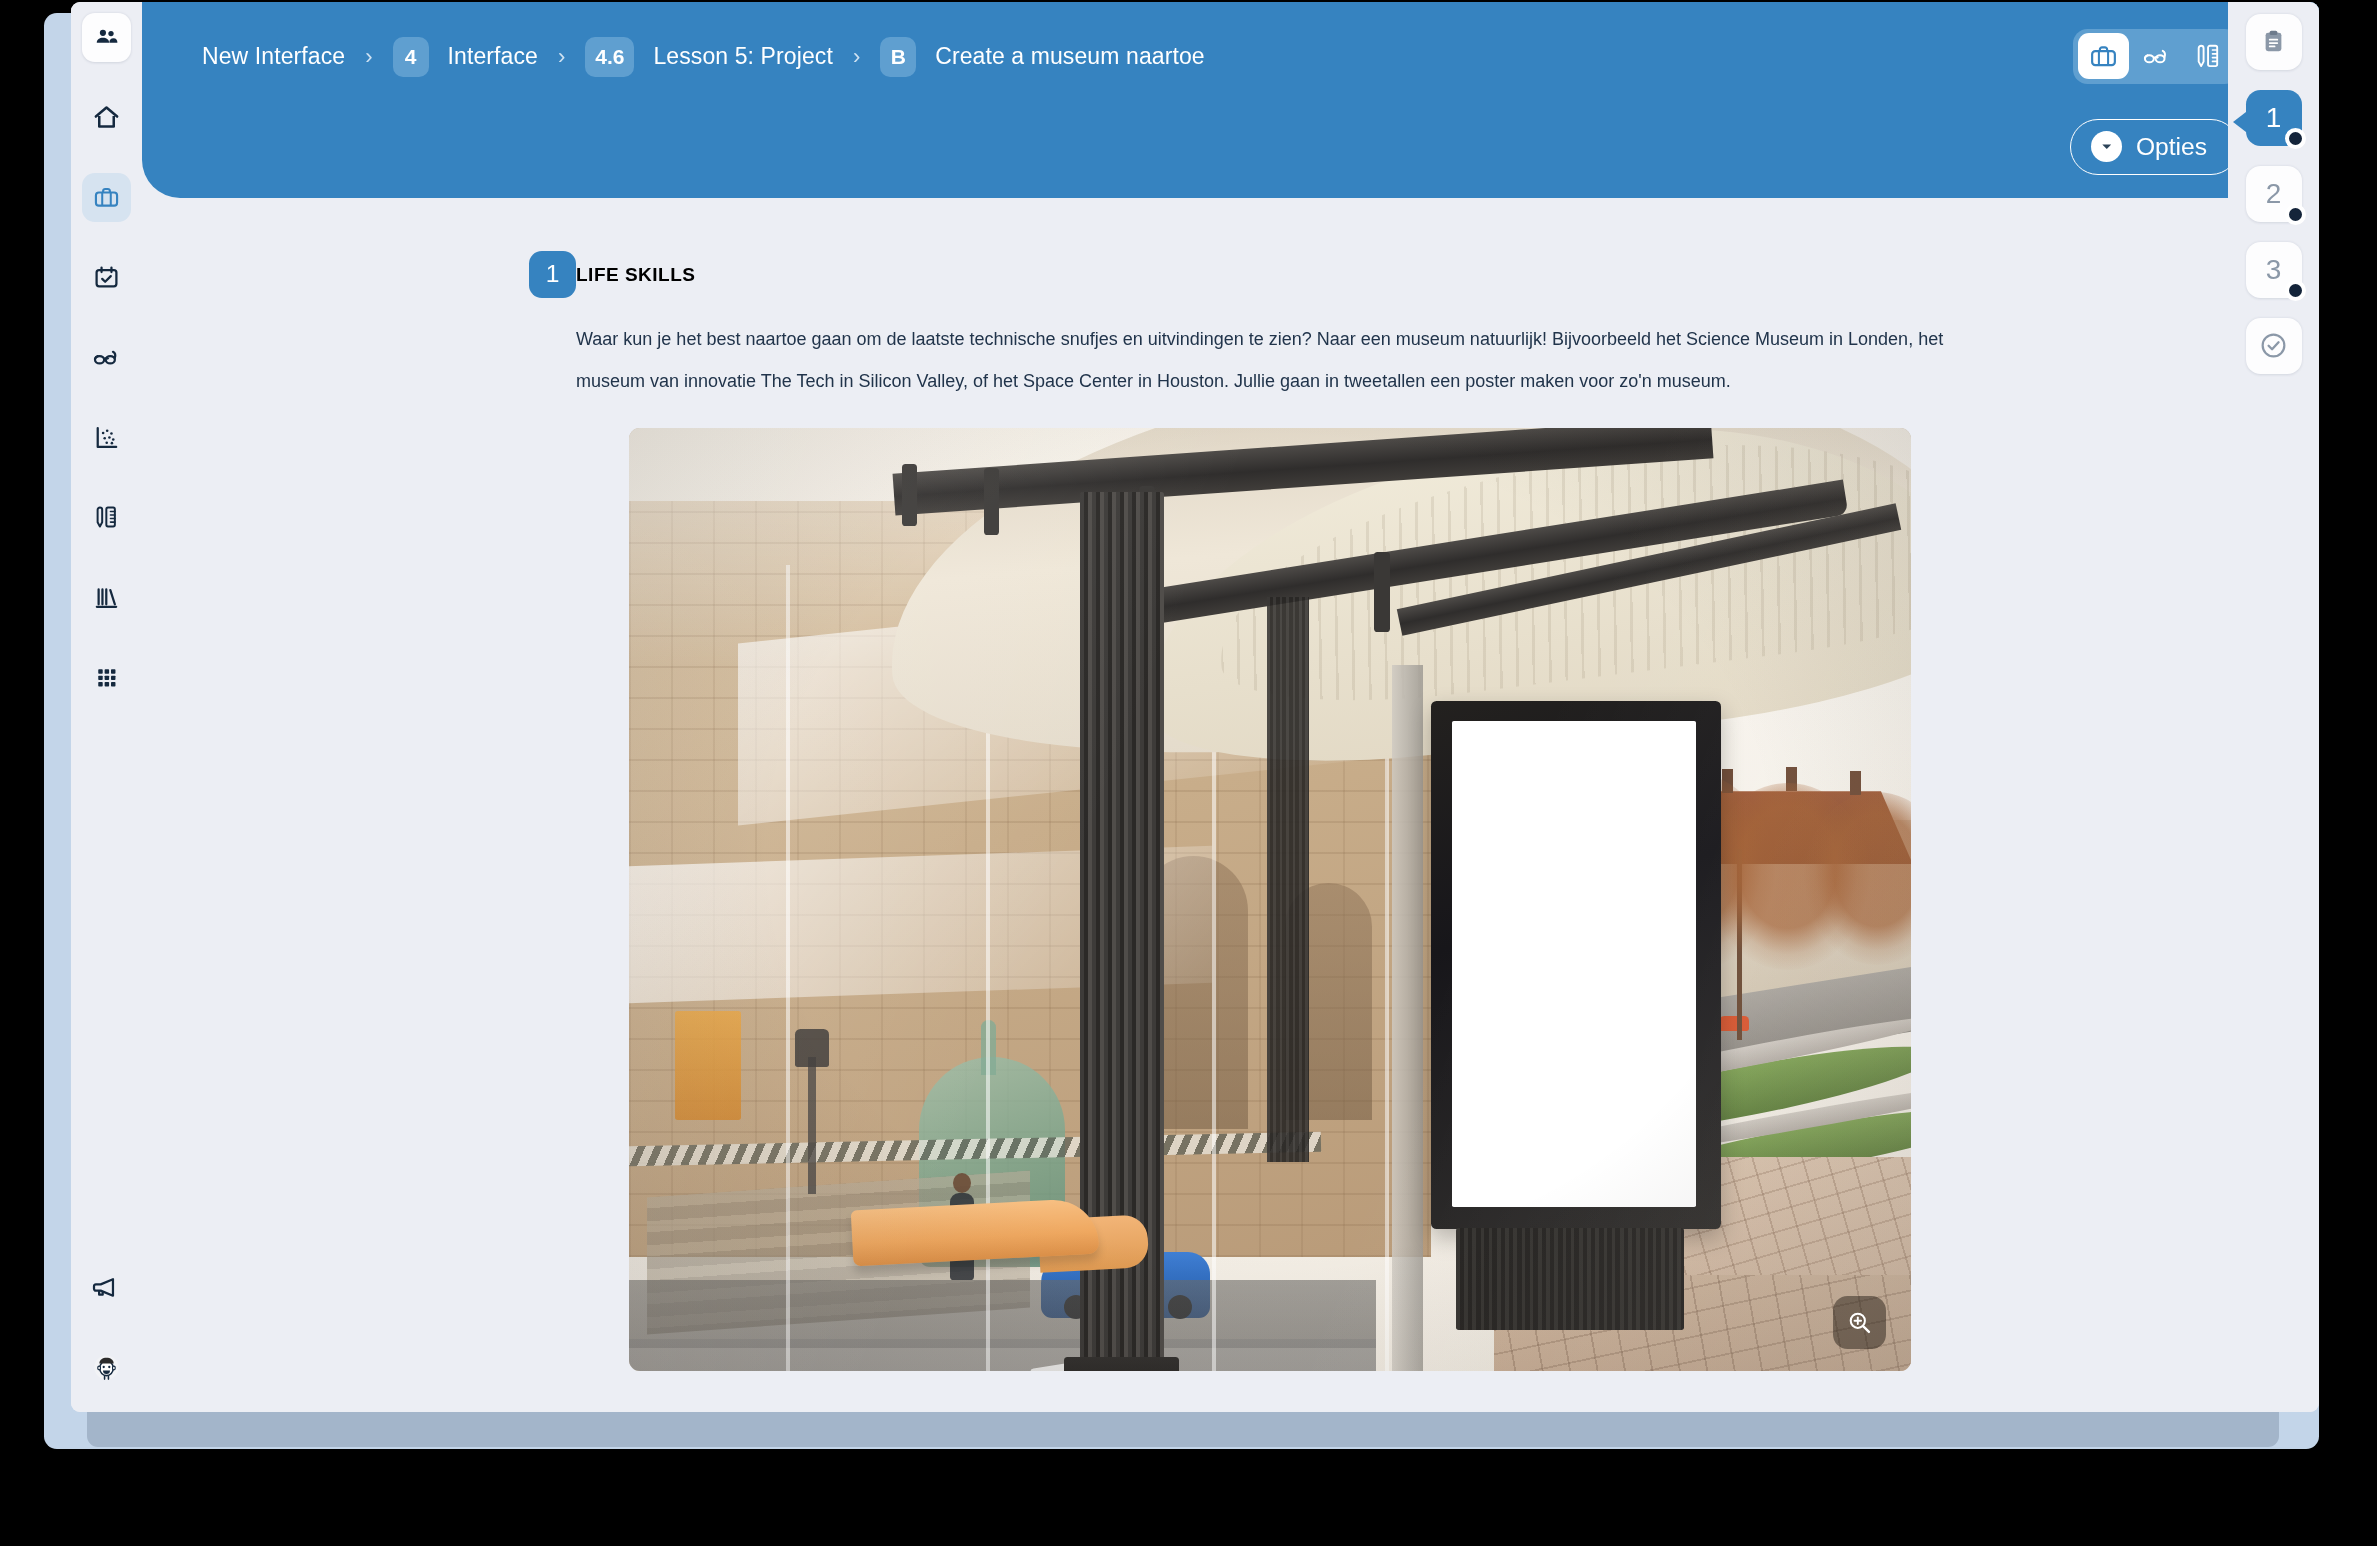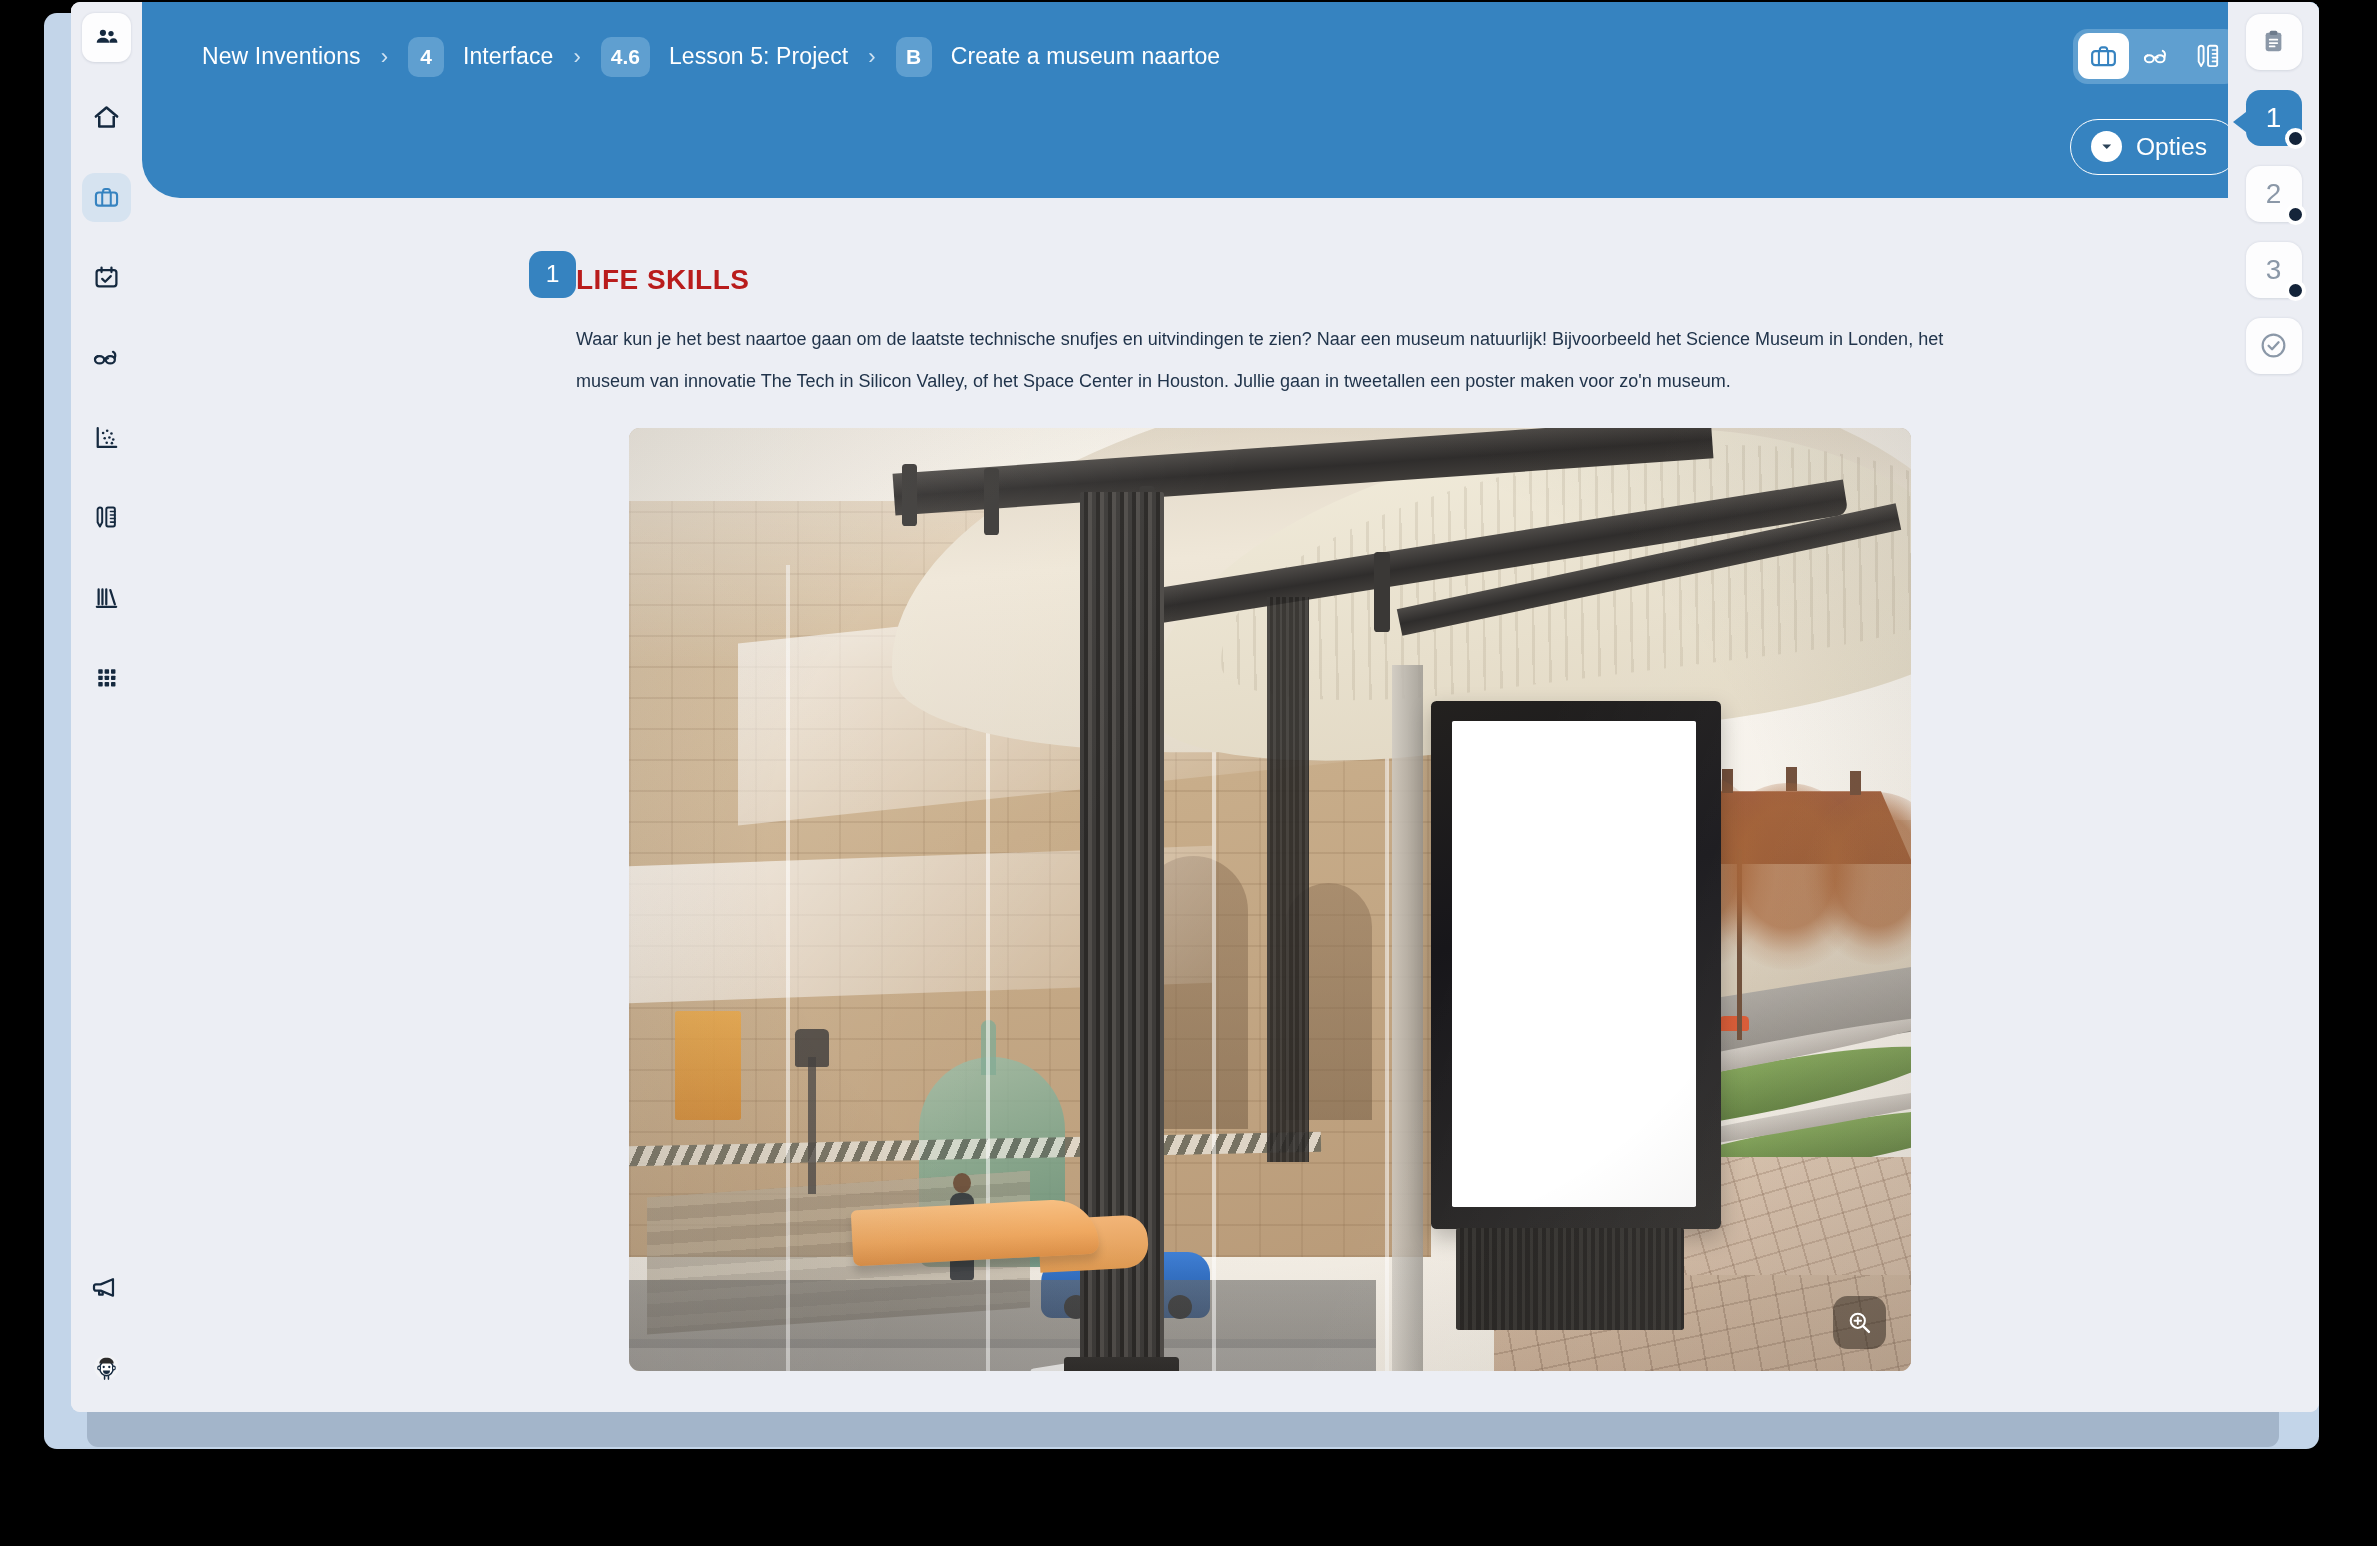--- a/index.html
+++ b/index.html
@@ -145,21 +145,21 @@
   .section{ position:absolute; left:387px; top:53px; width:1457px; }
   .sec-head{ display:flex; align-items:flex-start; gap:0; }
   .sec-num{
     width:47px; height:47px; border-radius:12.8px; background:#3683c0;
     color:#ffffff; font-size:24.6px;
     display:flex; align-items:center; justify-content:center;
     flex:0 0 auto;
   }
   .sec-label{
     margin-left:47px; margin-top:12.8px;
-    color:#b91c1c; font-size:28px; font-weight:700; letter-spacing:0.5px;
+    color:#000000; font-size:19px; font-weight:700; letter-spacing:0.5px;
   }
   .sec-body{
     margin-left:47px; margin-top:20px;
     color:#21344b; font-size:18px; line-height:42px; max-width:1416px;
   }
 
   
   .photo-wrap{
     position:relative; margin-left:100px; margin-top:26.4px;
     width:1282px; height:943px; border-radius:11px; overflow:hidden;
@@ -542,21 +542,21 @@
             </svg>
           </div>
         </div>
 
       </div>
     </div>
 
     <div class="header">
 
       <div class="breadcrumb">
-        <span class="bc-text">New Inventions</span>
+        <span class="bc-text">New Interface</span>
         <span class="bc-sep">›</span>
 
         <span class="bc-chip">4</span>
         <span class="bc-text">Interface</span>
         <span class="bc-sep">›</span>
 
         <span class="bc-chip">4.6</span>
         <span class="bc-text">Lesson 5: Project</span>
         <span class="bc-sep">›</span>
 

